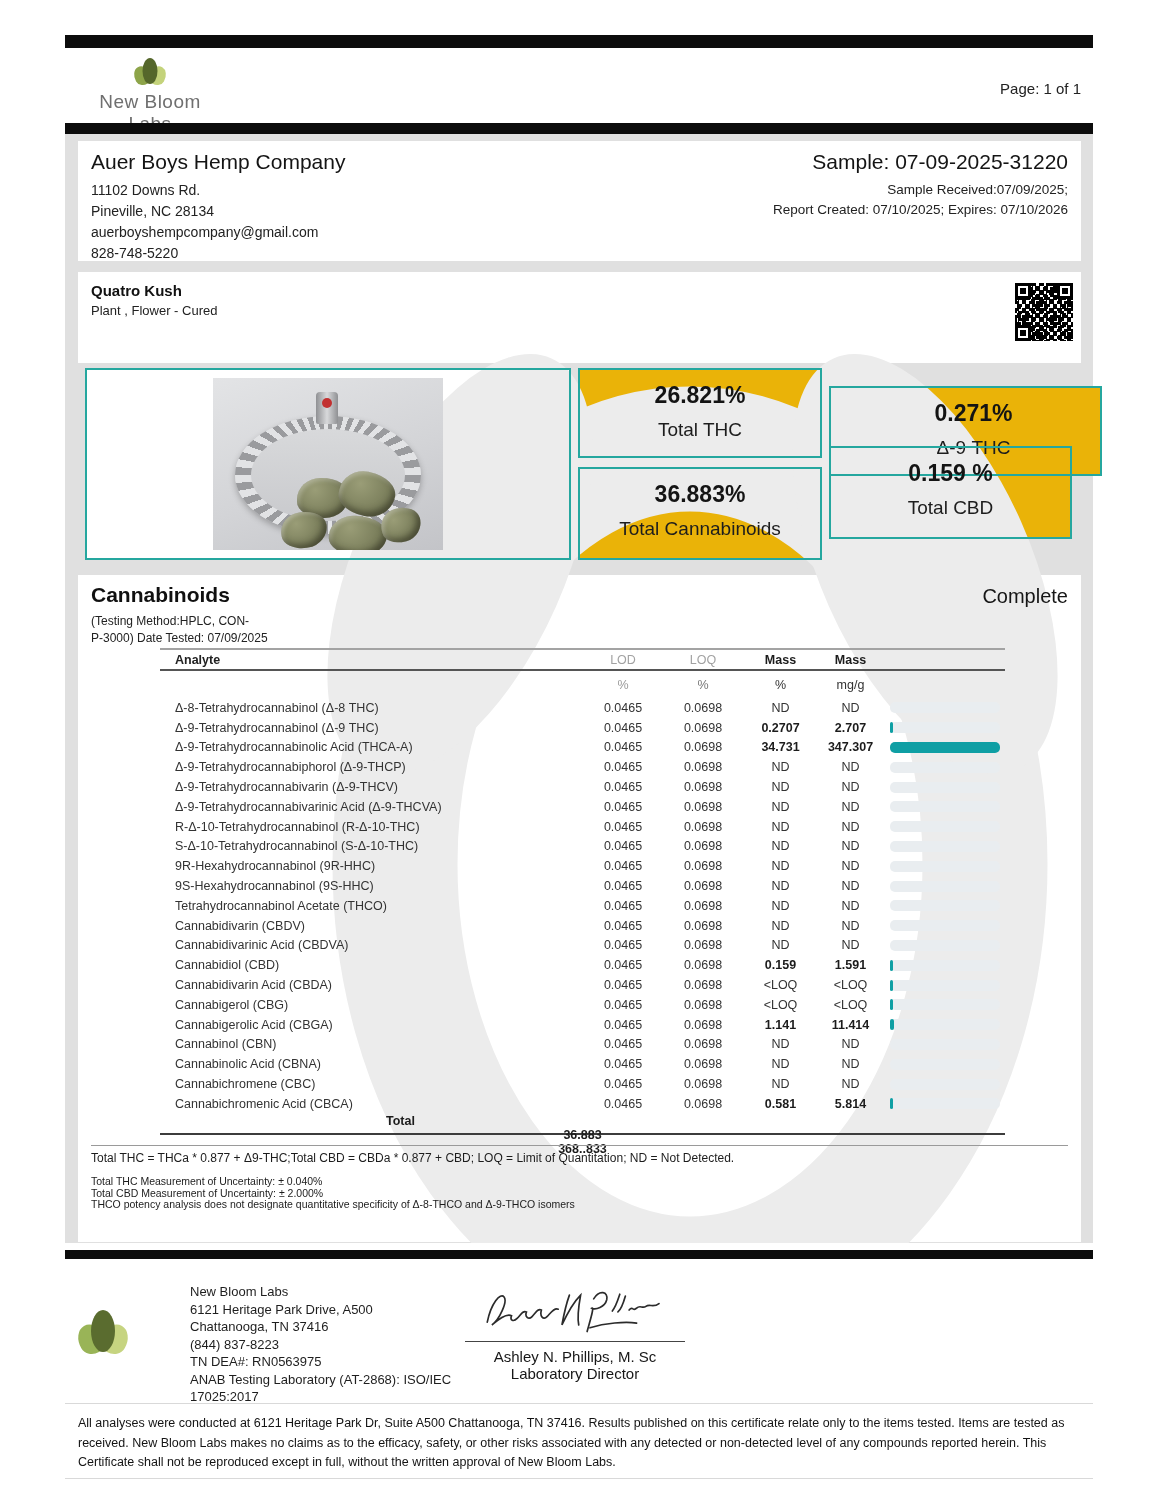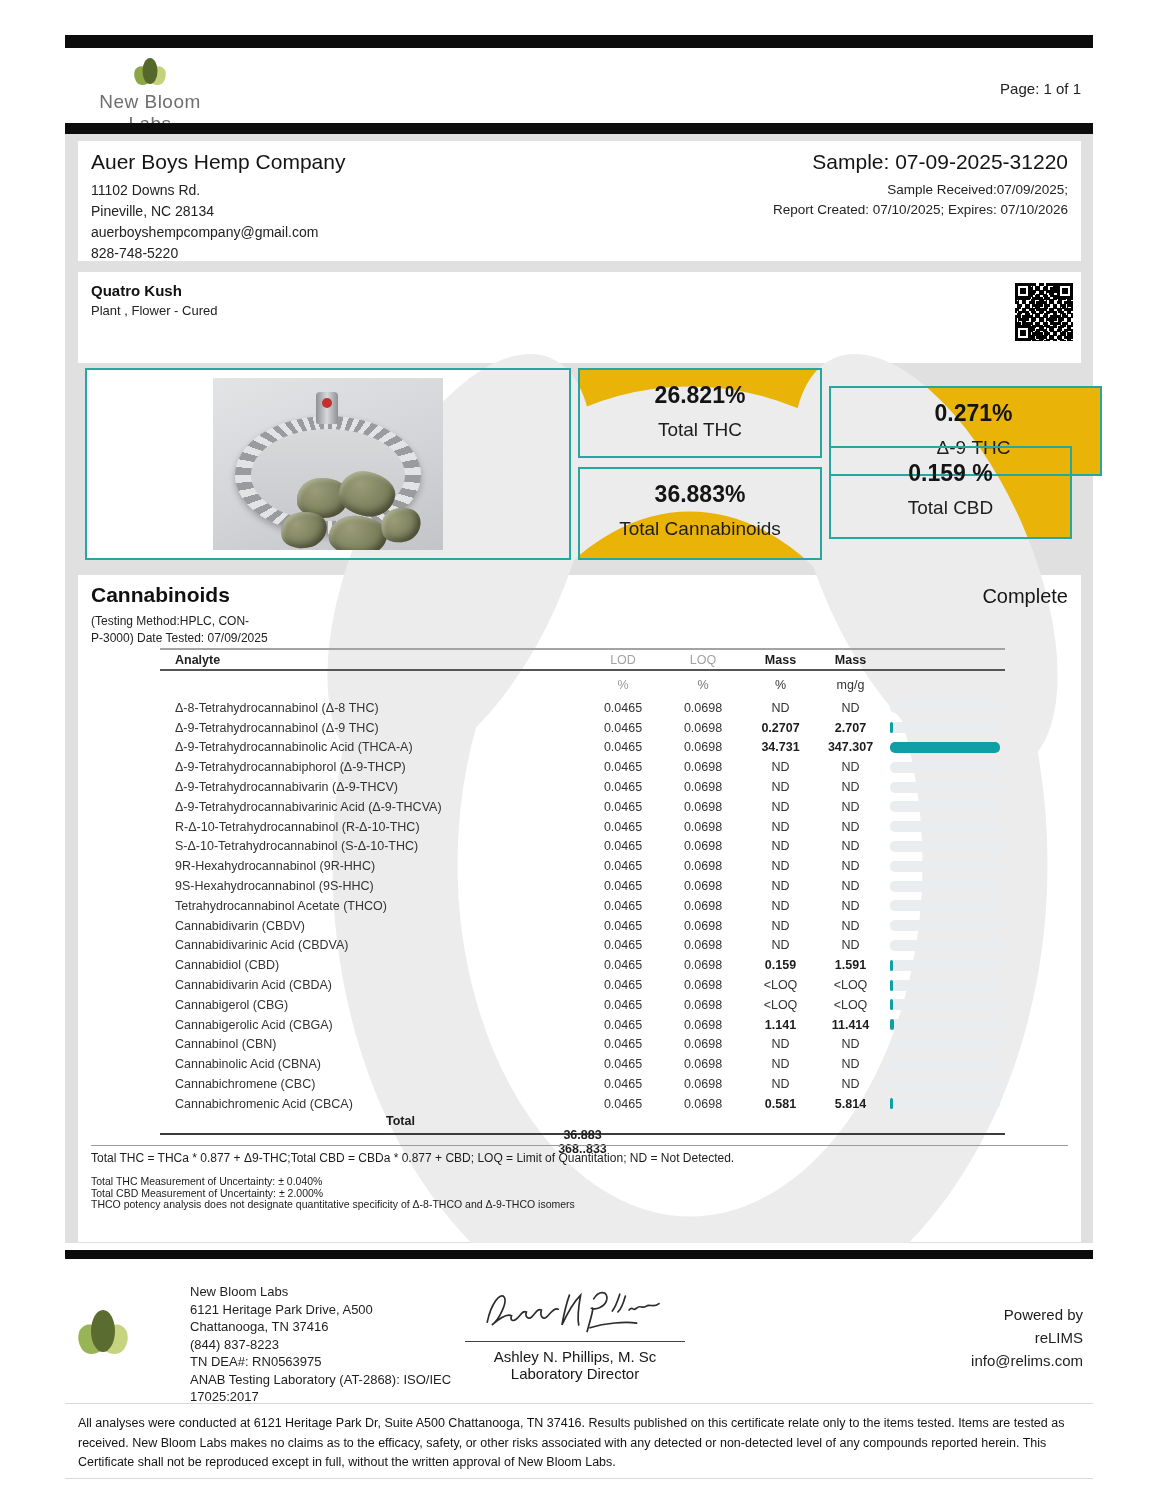--- a/index.html
+++ b/index.html
@@ -555,23 +555,18 @@
         <path d="M120 17 C126 7 136 9 134 18 C132 26 122 29 118 27 C121 25 116 41 113 52"></path>
         <path d="M140 30 C144 25 146 18 148 12 M146 31 C150 28 152 21 154 14 M158 29 C162 24 162 31 166 27 C170 23 172 28 176 25 C180 22 184 27 190 22"></path>
         <path d="M116 48 C132 43 154 41 166 43"></path>
       </g>
     </svg>
     <div class="sig-rule"></div>
     <div class="sig-name">Ashley N. Phillips, M. Sc</div>
     <div class="sig-title">Laboratory Director</div>
   </div>
 
-  <div class="powered">
-    <div>Powered by</div>
-    <div>reLIMS</div>
-    <div>info@relims.com</div>
-  </div>
 
   <div class="rule-a"></div>
   <div class="disclaimer">All analyses were conducted at 6121 Heritage Park Dr, Suite A500 Chattanooga, TN 37416. Results published on this certificate relate only to the items tested. Items are tested as received. New Bloom Labs makes no claims as to the efficacy, safety, or other risks associated with any detected or non-detected level of any compounds reported herein. This Certificate shall not be reproduced except in full, without the written approval of New Bloom Labs.</div>
   <div class="rule-b"></div>
 
 </div>
 
 </body></html>

